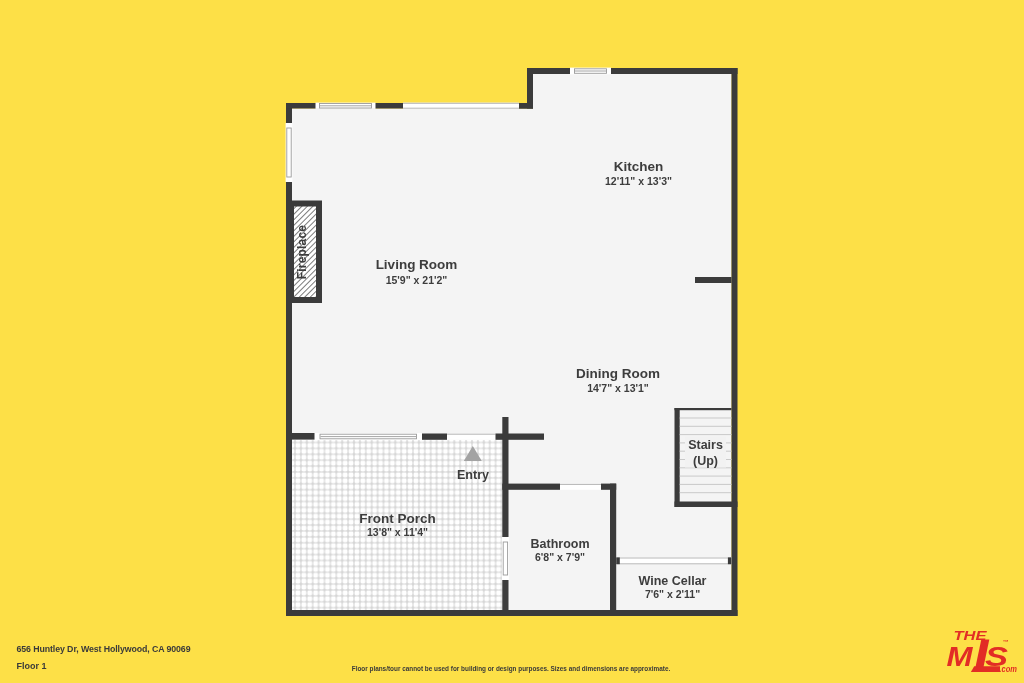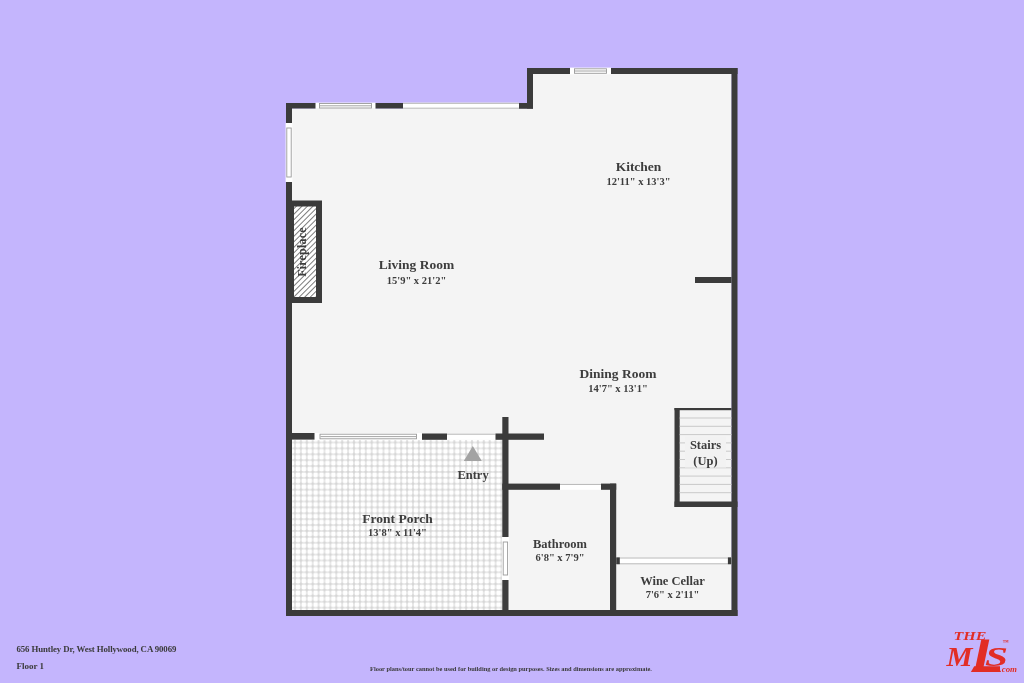--- a/index.html
+++ b/index.html
@@ -1,16 +1,16 @@
 <!DOCTYPE html>
 <html><head>
 <meta charset="utf-8">
 <style>
 html,body{margin:0;padding:0;background:#ffffff;}
-.page{position:relative;width:1024px;height:683px;overflow:hidden;background:#c4b5fd;font-family:Liberation Serif, serif;}
+.page{position:relative;width:1024px;height:683px;overflow:hidden;background:#fde047;font-family:Liberation Sans, sans-serif;}
 </style>
 </head>
 <body>
 <div class="page">
 <svg width="1024" height="683" viewBox="0 0 1024 683" xmlns="http://www.w3.org/2000/svg">
 <defs>
 <pattern id="tile" width="5.9" height="5.9" patternUnits="userSpaceOnUse">
 <rect x="0" y="0" width="5.9" height="5.9" fill="#d6d6d6"></rect>
 <rect x="0.55" y="0.55" width="4.8" height="4.8" rx="1.4" ry="1.4" fill="#ffffff"></rect>
 </pattern>

